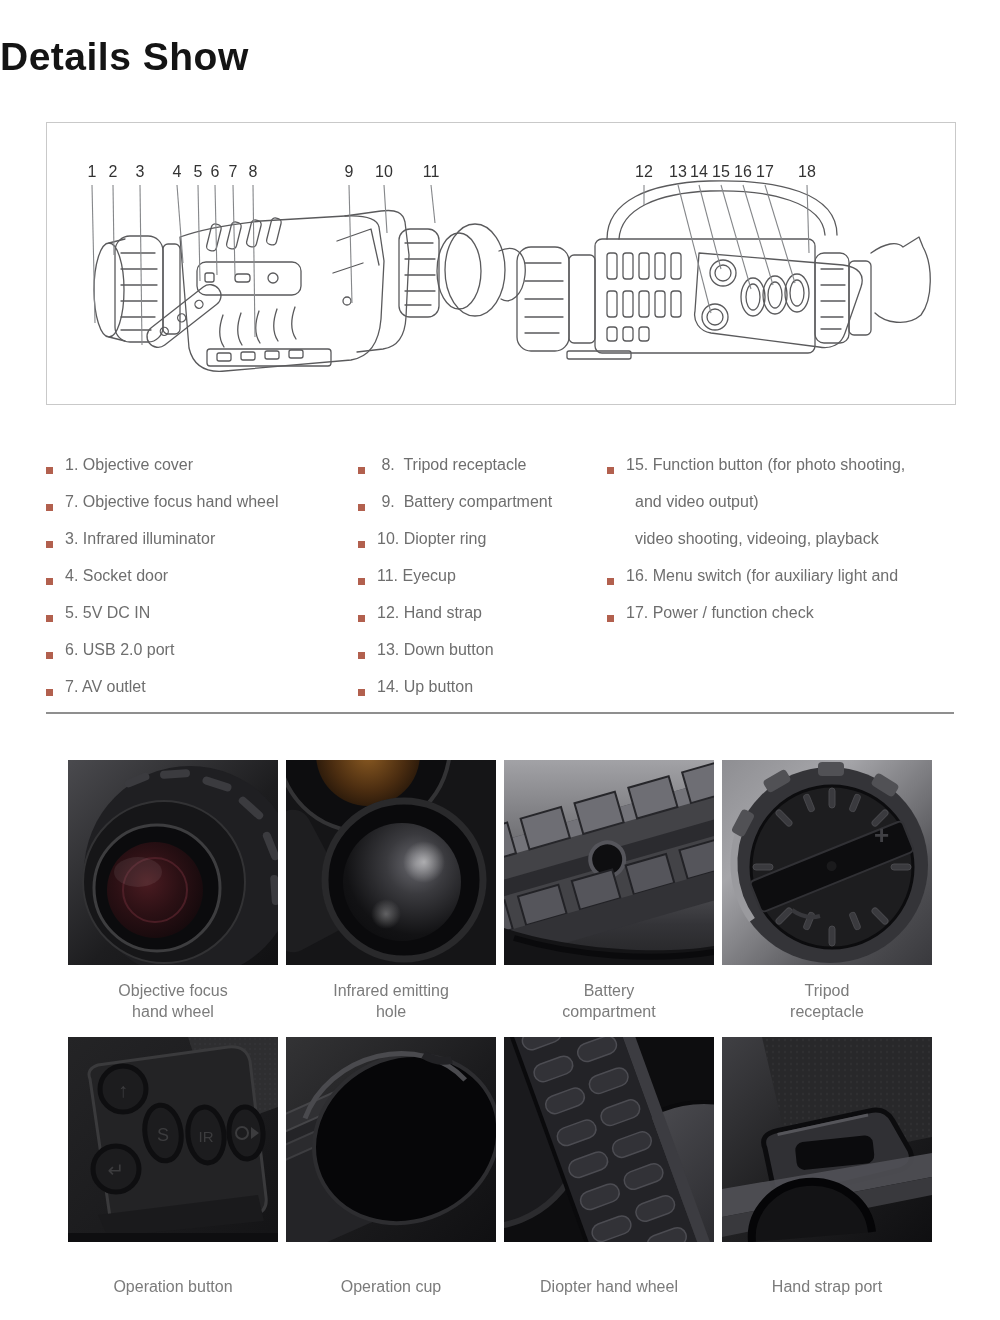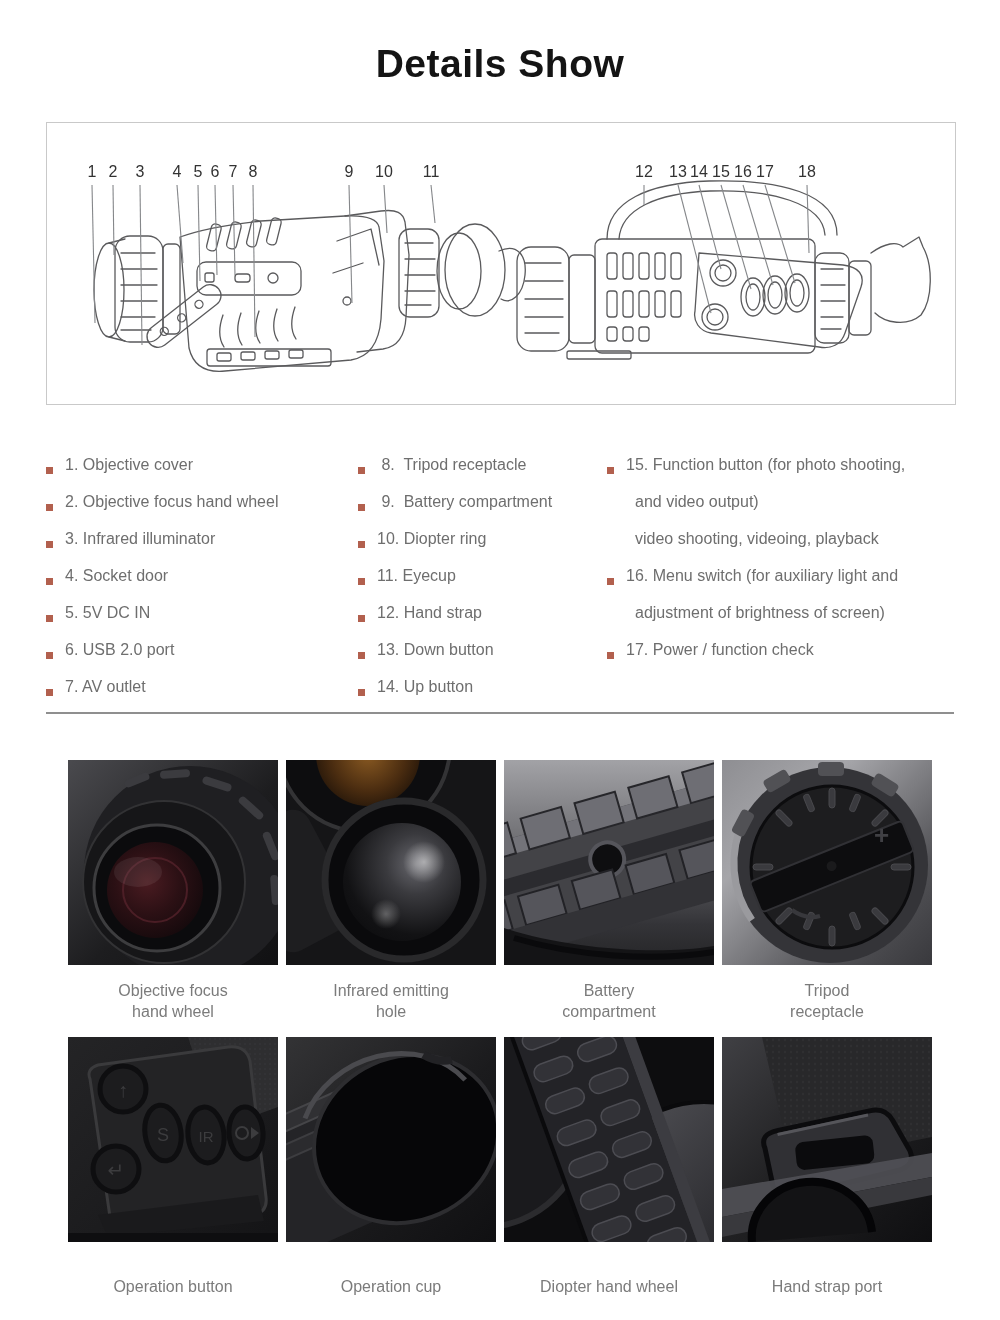--- a/index.html
+++ b/index.html
@@ -1,18 +1,18 @@
 <!DOCTYPE html>
 <html><head>
 <meta charset="utf-8">
 <style>
   html,body{margin:0;padding:0;background:#fff;}
   .page{position:relative;width:1000px;height:1320px;background:#ffffff;
         font-family:"Liberation Sans",sans-serif;overflow:hidden;}
-  .title{position:absolute;top:43px;left:0;width:1000px;text-align:center;
+  .title{position:absolute;top:36px;left:0;width:1000px;
          font-size:39px;font-weight:bold;letter-spacing:.5px;color:#141414;line-height:1.1;}
   .diagram-box{position:absolute;left:46px;top:122px;width:908px;height:281px;
          border:1px solid #c9c9c9;background:#fff;}
   .diagram-box svg{display:block;}
   .callout{font-size:16px;fill:#333;font-family:"Liberation Sans",sans-serif;}
   .parts{position:absolute;left:0;top:437px;width:1000px;height:260px;}
   .pcol{position:absolute;top:0;}
   .pcol.c1{left:46px;} .pcol.c2{left:358px;} .pcol.c3{left:607px;}
   .li{height:37px;display:flex;align-items:flex-end;}
   .bullet{width:7px;height:7px;background:#b2604e;margin-right:12px;flex:0 0 auto;}
@@ -171,21 +171,21 @@
   </div>
 
   <div class="parts">
     <div class="pcol c1">
       <div class="li">
           <span class="bullet"></span>
           <span class="t">1. Objective cover</span>
         </div>
       <div class="li">
           <span class="bullet"></span>
-          <span class="t">2. Objective focus hand wheel</span>
+          <span class="t">7. Objective focus hand wheel</span>
         </div>
       <div class="li">
           <span class="bullet"></span>
           <span class="t">3. Infrared illuminator</span>
         </div>
       <div class="li">
           <span class="bullet"></span>
           <span class="t">4. Socket door</span>
         </div>
       <div class="li">
@@ -238,23 +238,20 @@
         </div>
       <div class="li cont">
           <span class="t">and video output)</span>
         </div>
       <div class="li cont">
           <span class="t">video shooting, videoing, playback</span>
         </div>
       <div class="li">
           <span class="bullet"></span>
           <span class="t">16. Menu switch (for auxiliary light and</span>
-        </div>
-      <div class="li cont">
-          <span class="t">adjustment of brightness of screen)</span>
         </div>
       <div class="li">
           <span class="bullet"></span>
           <span class="t">17. Power / function check</span>
         </div>
     </div>
   </div>
 
   <div class="divider"></div>
 

